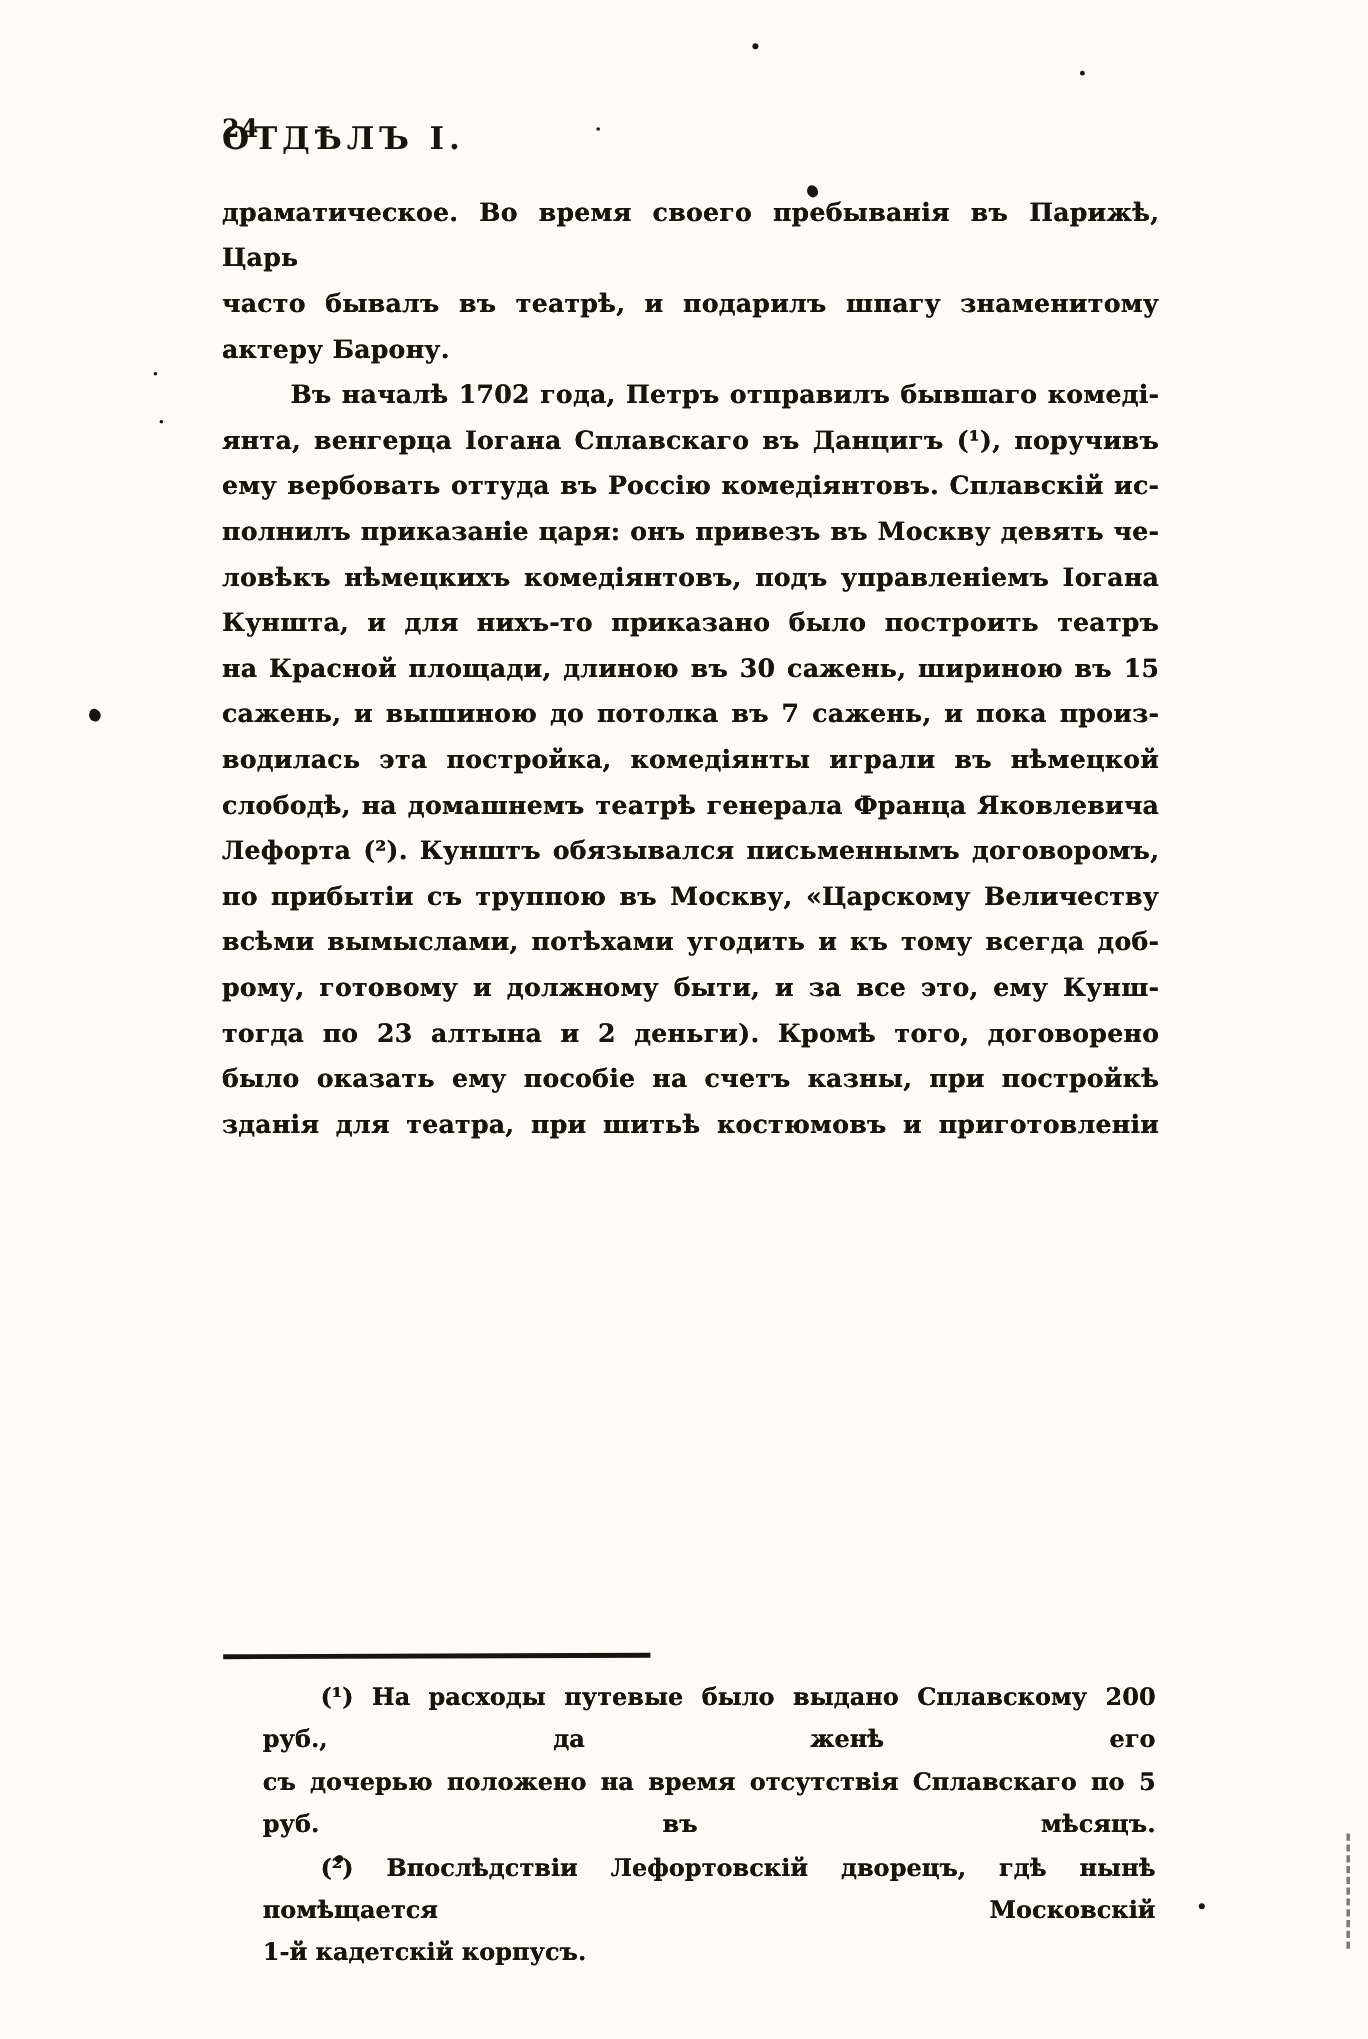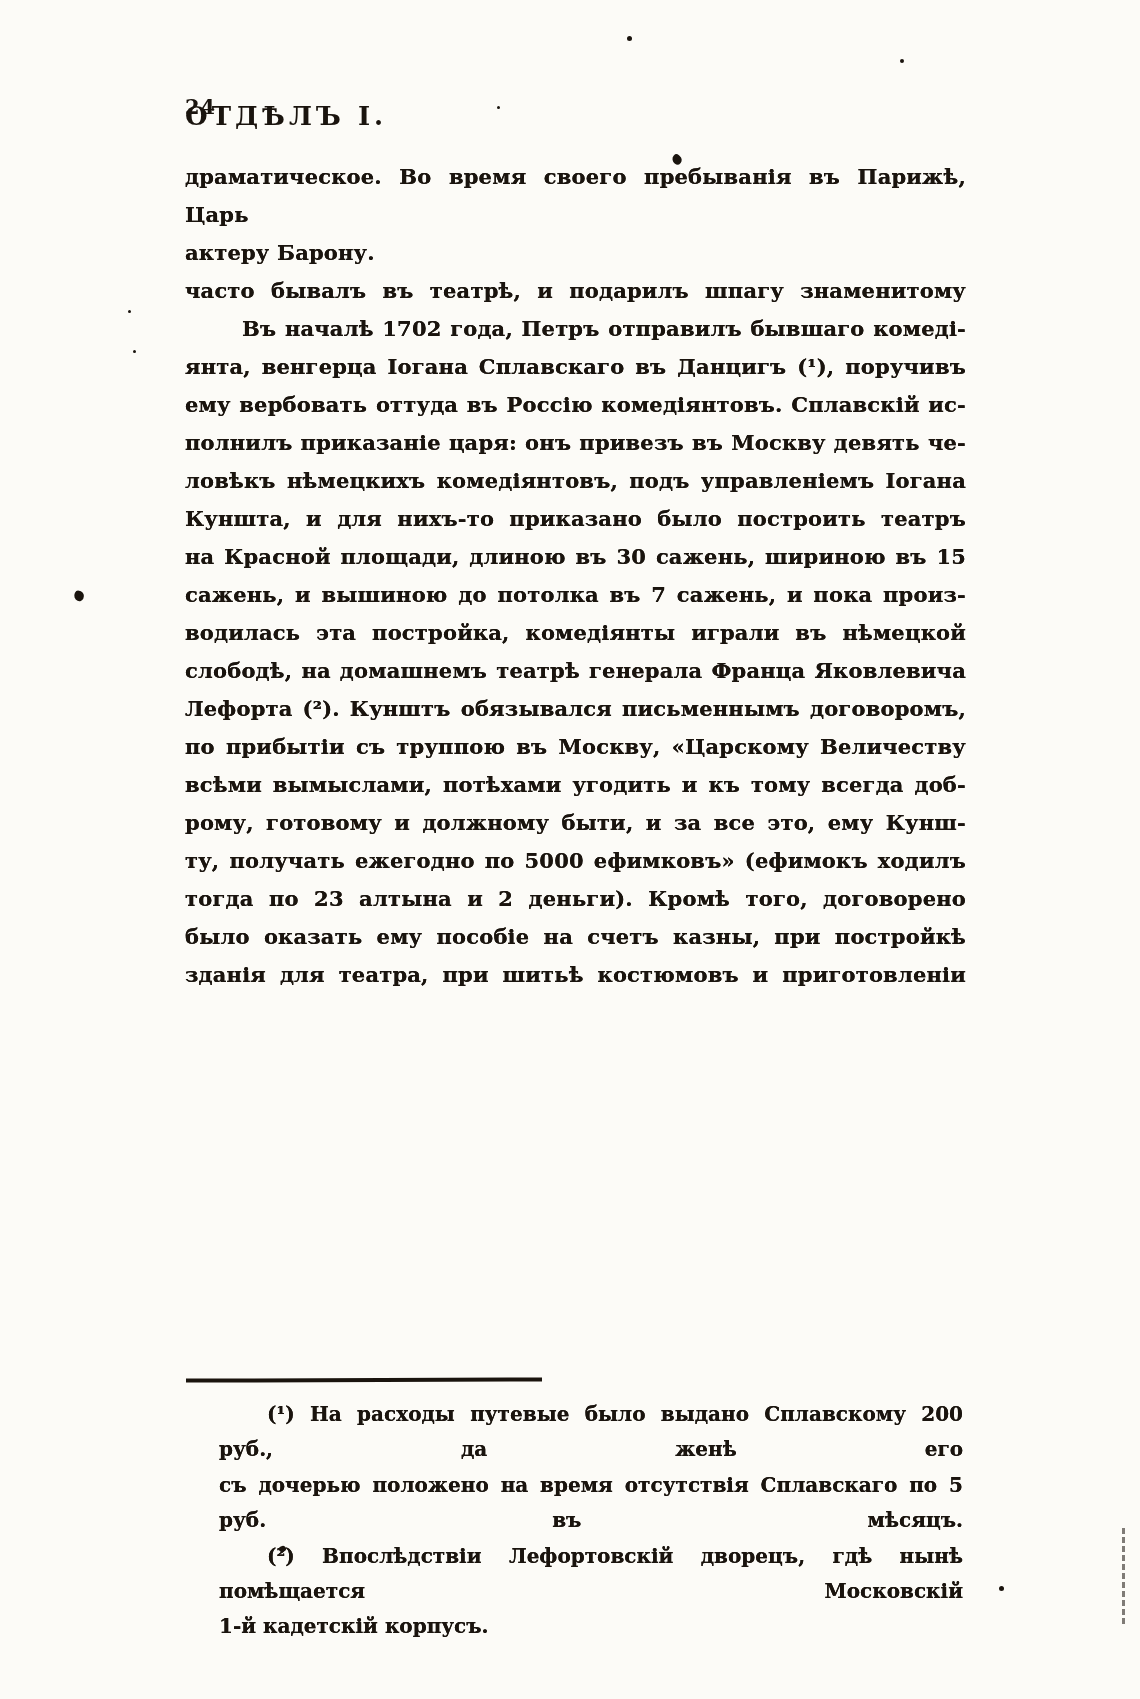--- a/index.html
+++ b/index.html
@@ -39,37 +39,36 @@
 
 <div class="page">
 
   <div class="running-head">
     <span class="pagenum">24</span>
     <span class="section">ОТДѢЛЪ I.</span>
   </div>
 
   <div class="body-text" id="body-text">
       <div class="line"><span>драматическое. Во время своего пребыванія въ Парижѣ, Царь</span></div>
+      <div class="line"><span>часто бывалъ въ театрѣ, и подарилъ шпагу знаменитому</span></div>
       <div class="line natural"><span>актеру Барону.</span></div>
-      <div class="line"><span>часто бывалъ въ театрѣ, и подарилъ шпагу знаменитому</span></div>
       <div class="line indent"><span>Въ началѣ 1702 года, Петръ отправилъ бывшаго комеді-</span></div>
       <div class="line"><span>янта, венгерца Іогана Сплавскаго въ Данцигъ (¹), поручивъ</span></div>
       <div class="line"><span>ему вербовать оттуда въ Россію комедіянтовъ. Сплавскій ис-</span></div>
       <div class="line"><span>полнилъ приказаніе царя: онъ привезъ въ Москву девять че-</span></div>
       <div class="line"><span>ловѣкъ нѣмецкихъ комедіянтовъ, подъ управленіемъ Іогана</span></div>
       <div class="line"><span>Куншта, и для нихъ-то приказано было построить театръ</span></div>
       <div class="line"><span>на Красной площади, длиною въ 30 сажень, шириною въ 15</span></div>
       <div class="line"><span>сажень, и вышиною до потолка въ 7 сажень, и пока произ-</span></div>
       <div class="line"><span>водилась эта постройка, комедіянты играли въ нѣмецкой</span></div>
       <div class="line"><span>слободѣ, на домашнемъ театрѣ генерала Франца Яковлевича</span></div>
       <div class="line"><span>Лефорта (²). Кунштъ обязывался письменнымъ договоромъ,</span></div>
       <div class="line"><span>по прибытіи съ труппою въ Москву, «Царскому Величеству</span></div>
       <div class="line"><span>всѣми вымыслами, потѣхами угодить и къ тому всегда доб-</span></div>
       <div class="line"><span>рому, готовому и должному быти, и за все это, ему Кунш-</span></div>
-      <div class="line"><span>ту, получать ежегодно по 5000 ефимковъ» (ефимокъ ходилъ</span></div>
       <div class="line"><span>тогда по 23 алтына и 2 деньги). Кромѣ того, договорено</span></div>
       <div class="line"><span>было оказать ему пособіе на счетъ казны, при постройкѣ</span></div>
       <div class="line"><span>зданія для театра, при шитьѣ костюмовъ и приготовленіи</span></div>
     </div>
 
   <div class="footnote-rule"></div>
 
   <div class="footnotes" id="footnotes">
       <div class="line indent"><span>(¹) На расходы путевые было выдано Сплавскому 200 руб., да женѣ его</span></div>
       <div class="line"><span>съ дочерью положено на время отсутствія Сплавскаго по 5 руб. въ мѣсяцъ.</span></div>

